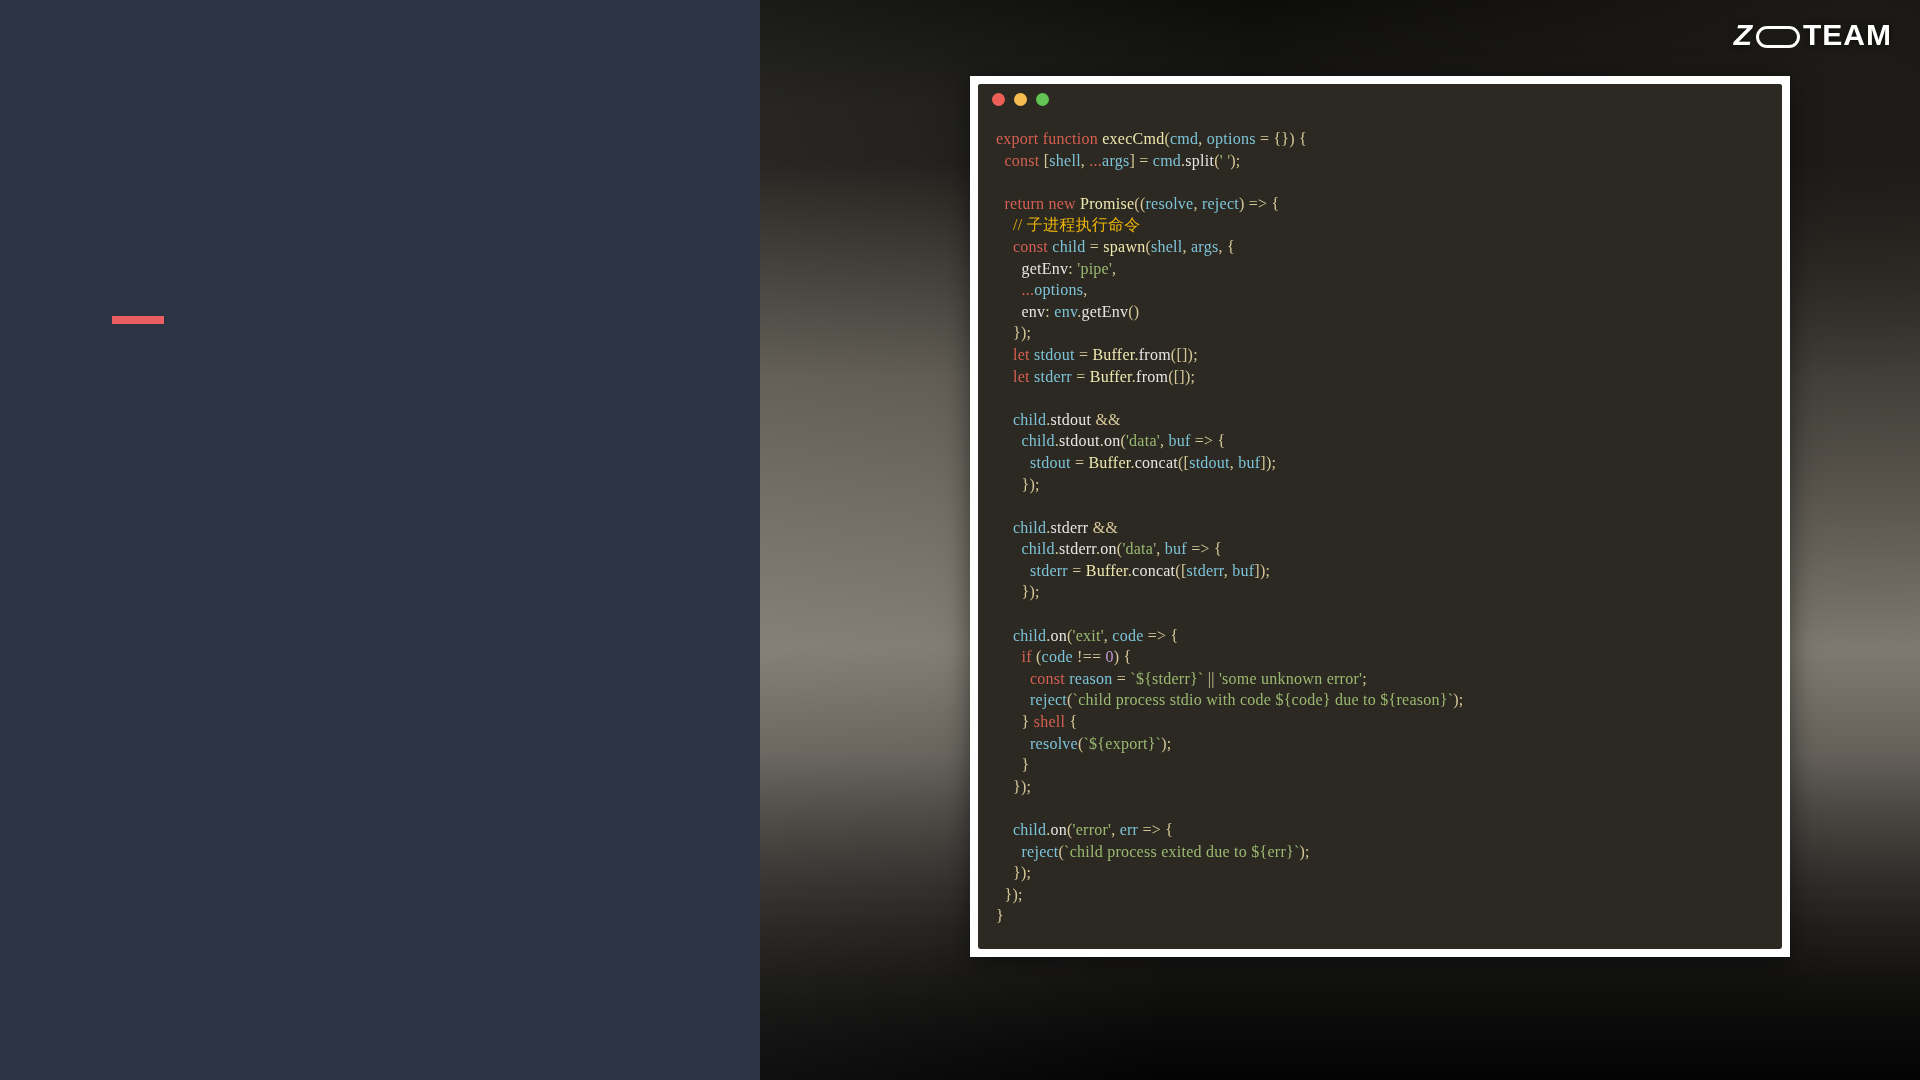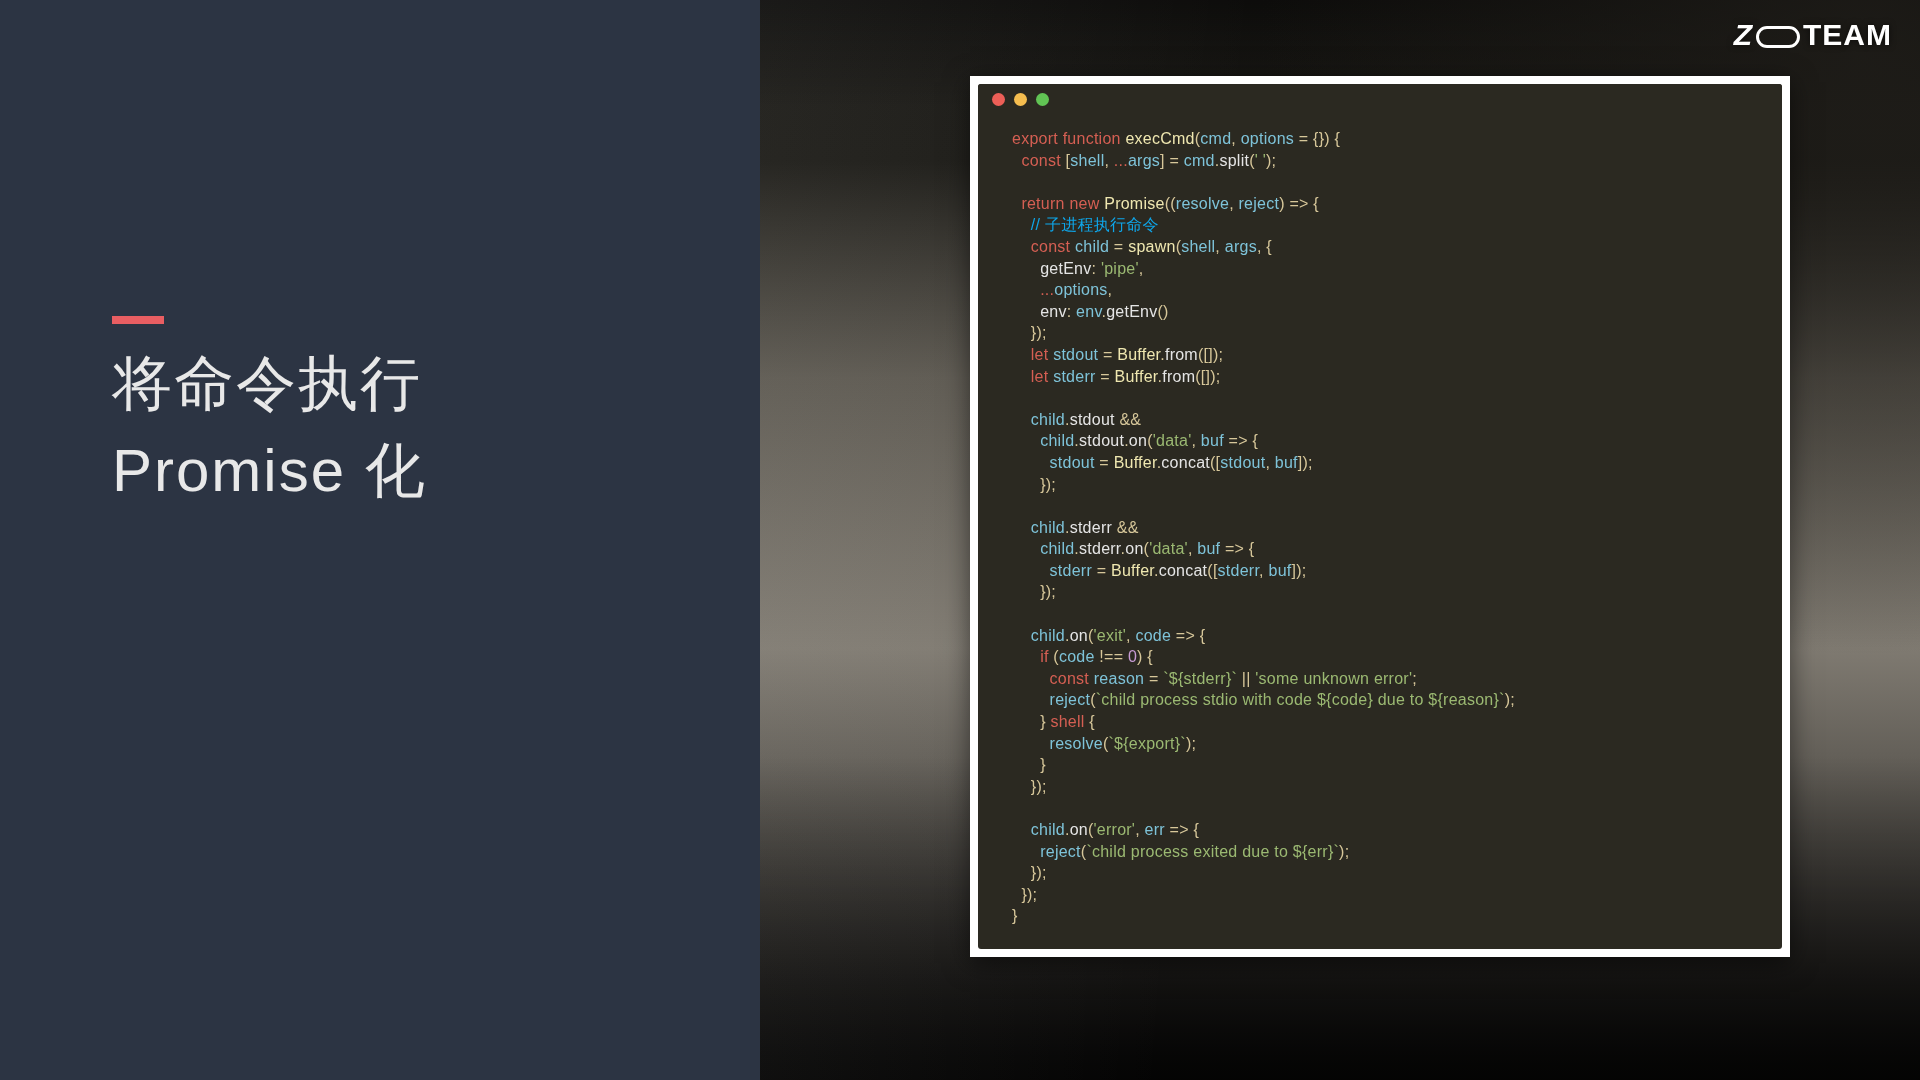--- a/index.html
+++ b/index.html
@@ -105,47 +105,42 @@
   .dot {
     width: 13px;
     height: 13px;
     border-radius: 50%;
   }
   .dot.red    { background: #ec5f57; }
   .dot.yellow { background: #f5bd4f; }
   .dot.green  { background: #61c454; }
   pre.code {
     padding: 14px 18px 22px 18px;
-    font-family: Liberation Sans, sans-serif;
+    font-family: Liberation Serif, serif;
     font-size: 16px;
     line-height: 1.35;
     color: #d7c79a;
     white-space: pre;
     letter-spacing: 0.25px;
-    margin-left: 16px;
   }
   .tok-kw   { color: #d55f53; }
   .tok-id   { color: #7ec3d9; }
   .tok-str  { color: #9bb972; }
   .tok-num  { color: #c79bd4; }
-  .tok-cmt  { color: #0ea5e9; }
+  .tok-cmt  { color: #eab308; }
   .tok-fn   { color: #efe7b0; }
   .tok-prop { color: #e5e5e5; }
 </style>
 </head>
 <body>
 
 <div class="slide">
 
   <div class="left-panel">
     <div class="accent-bar"></div>
-    <div class="title">
-      <div>将命令执行</div>
-      <div>Promise 化</div>
-    </div>
   </div>
 
   <div class="right-panel"></div>
 
   <div class="logo">
     <span class="z">Z</span>
     <span class="oo"></span>
     <span> TEAM</span>
   </div>
 

